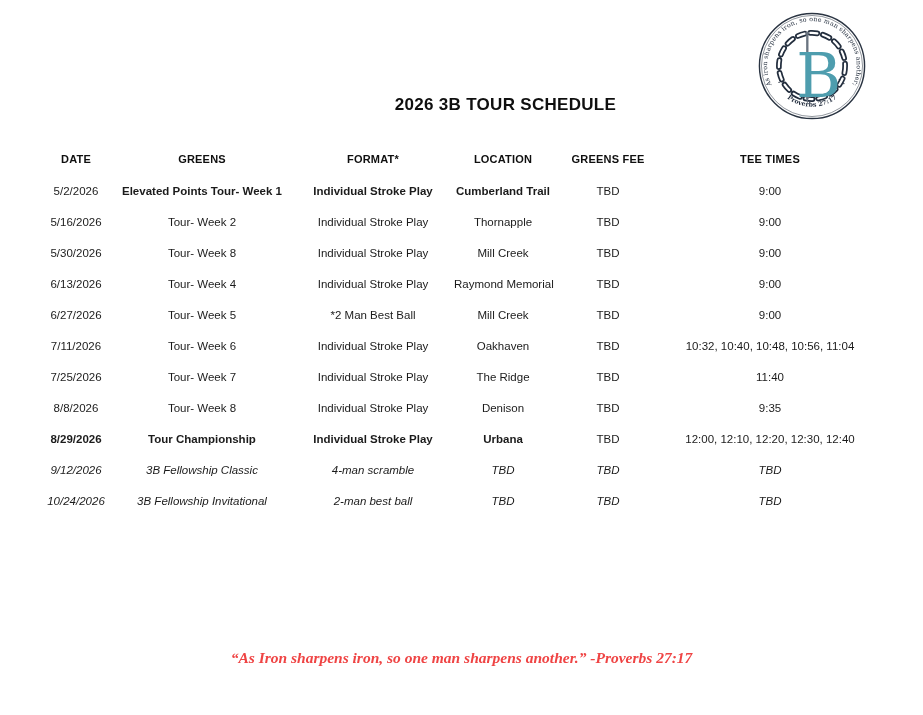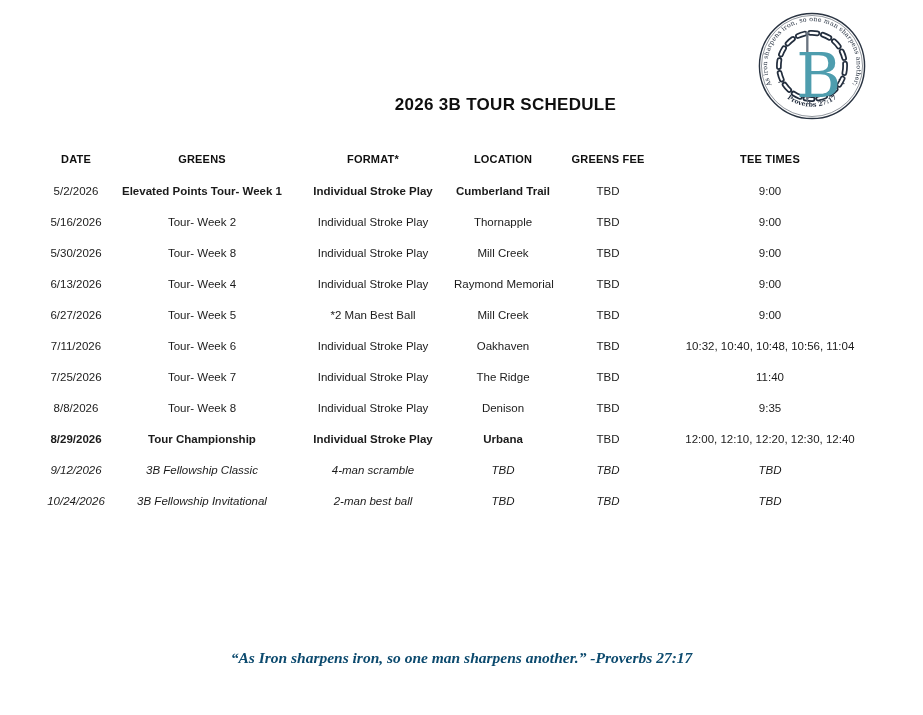--- a/index.html
+++ b/index.html
@@ -45,21 +45,21 @@
   .t-row.champ .cell:nth-child(-n+4) { font-weight: 700; }
   .t-row.fellowship .cell { font-style: italic; }
 
   
   .footer-quote {
     position: absolute; top: 649px; left: 0; width: 923px;
     text-align: center;
     font-family: "Liberation Serif", serif;
     font-weight: 700; font-style: italic;
     font-size: 15.5px;
-    color: #0c4a6e;
+    color: #ef4444;
   }
 </style>
 </head>
 <body>
 
 <div class="page">
 
   <div class="logo-wrap">
     <svg viewBox="0 0 106 106">
 

